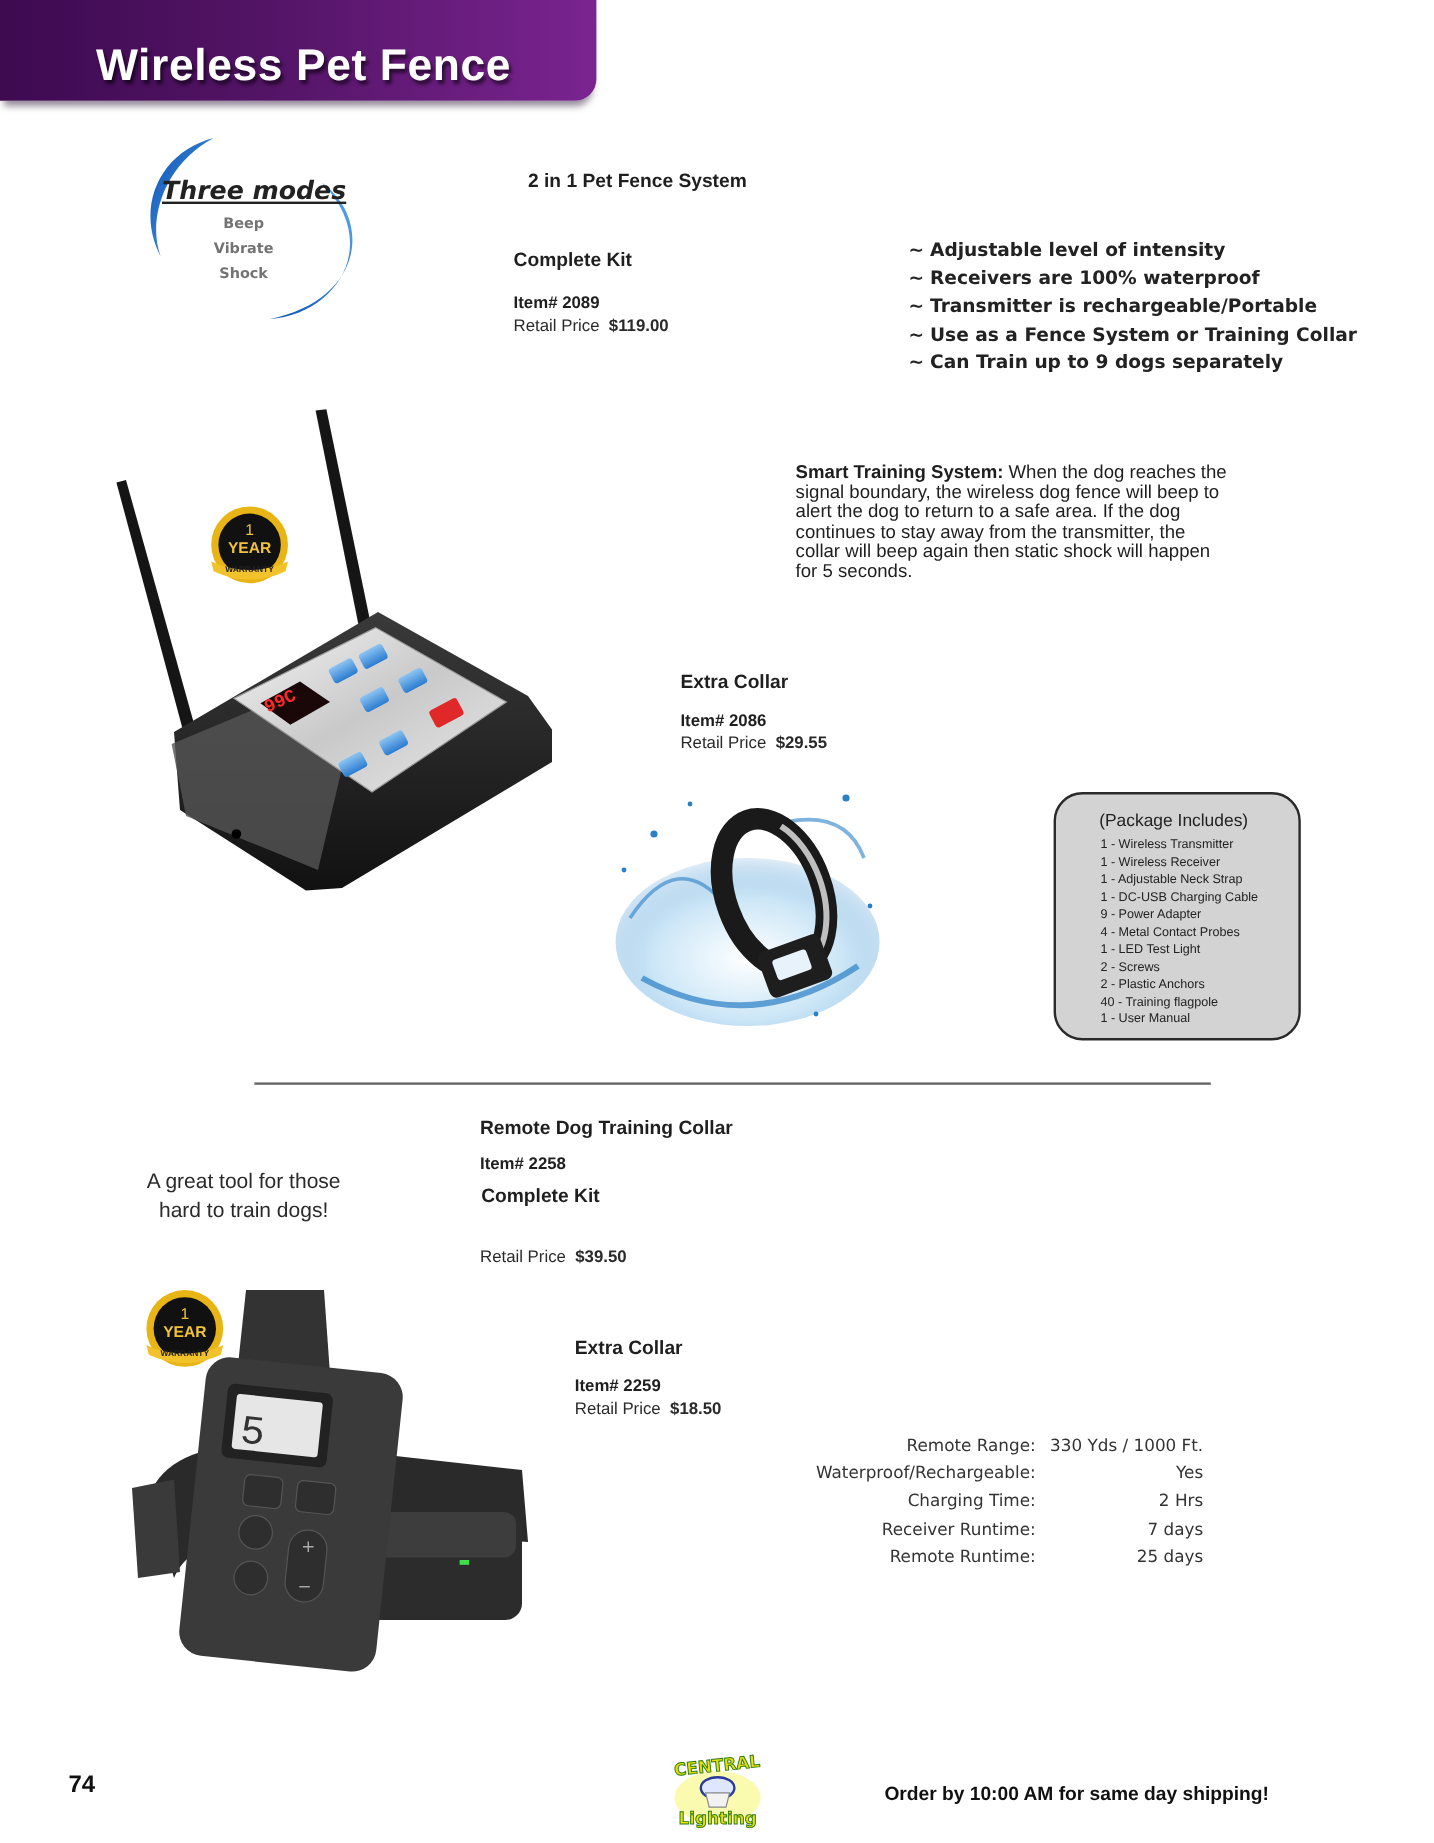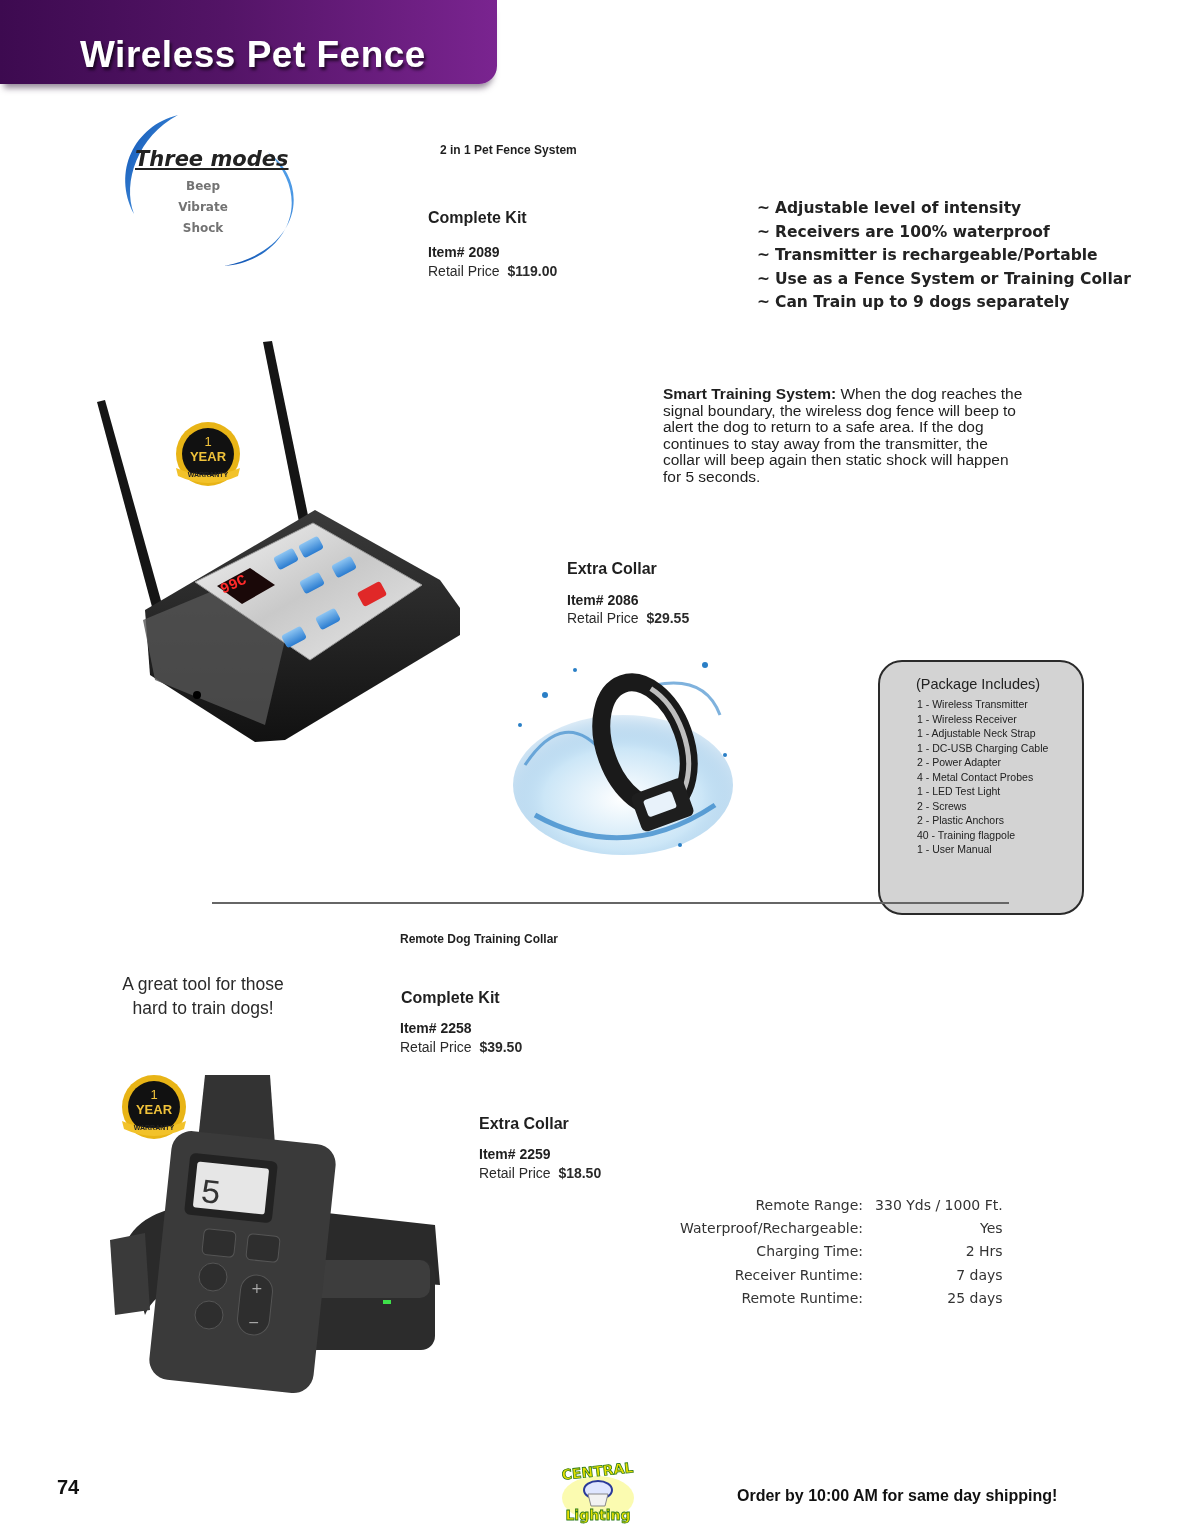--- a/index.html
+++ b/index.html
@@ -22,35 +22,35 @@
   }
 
   
   .swirl { left: 112px; top: 112px; width: 200px; height: 160px; }
   .modes-title {
     left: 135px; top: 147px; font-size: 21px; font-style: italic; font-weight: bold;
     text-decoration: underline; font-family: "DejaVu Sans", sans-serif; color: #222;
   }
   .modes-list { left: 160px; top: 176px; width: 86px; text-align: center; font-family: "DejaVu Sans", sans-serif; font-weight: bold; font-size: 12px; line-height: 21px; color: #737373; }
 
-  .h-section { font-size: 12px; font-weight: bold; color: #1f1f1f; }
+  .h-section { font-size: 16px; font-weight: bold; color: #1f1f1f; }
   .h-sub { font-size: 16px; font-weight: bold; color: #1f1f1f; }
   .item-no { font-size: 14px; font-weight: bold; color: #1f1f1f; }
   .retail { font-size: 14px; color: #2a2a2a; }
   .retail b { font-weight: bold; }
 
   .features { left: 757px; top: 197px; font-family: "DejaVu Sans", sans-serif; font-weight: bold; font-size: 15.5px; line-height: 23.5px; color: #222; }
   .features li { list-style: none; white-space: nowrap; }
   .features .tilde { display: inline-block; width: 18px; }
 
   .smart { left: 663px; top: 386px; width: 360px; font-size: 15.5px; line-height: 16.5px; color: #1e1e1e; }
   .smart b { font-weight: bold; }
 
   .pkg {
-    left: 878px; top: 660px; width: 206px; height: 255px;
+    left: 878px; top: 660px; width: 206px; height: 207px;
     background: #d3d3d3; border: 2px solid #2a2a2a; border-radius: 24px;
     padding: 14px 0 0 36px;
   }
   .pkg-title { font-size: 14.5px; color: #222; margin-bottom: 5px; margin-left: 0; }
   .pkg-list li { list-style: none; font-size: 10.5px; line-height: 14.5px; color: #222; margin-left: 0; white-space: nowrap; }
   .pkg { padding-left: 36px; }
   .pkg-list { margin-left: 1px; }
 
   .divider { left: 212px; top: 902px; width: 797px; height: 2px; background: #666; }
 
@@ -194,37 +194,37 @@
   <rect x="140" y="150" width="30" height="18" rx="3" fill="#e8f2fa" transform="rotate(-20 155 159)"></rect>
 </svg>
 
 <div class="abs pkg">
   <div class="pkg-title">(Package Includes)</div>
   <ul class="pkg-list">
     <li>1 - Wireless Transmitter</li>
     <li>1 - Wireless Receiver</li>
     <li>1 - Adjustable Neck Strap</li>
     <li>1 - DC-USB Charging Cable</li>
-    <li>2 - Power Adapter</li>
+    <li>9 - Power Adapter</li>
     <li>4 - Metal Contact Probes</li>
     <li>1 - LED Test Light</li>
     <li>2 - Screws</li>
     <li>2 - Plastic Anchors</li>
     <li>40 - Training flagpole</li>
     <li>1 - User Manual</li>
   </ul>
 </div>
 
 <div class="abs divider"></div>
 
 <div class="abs h-section" style="left:400px; top:932px;">Remote Dog Training Collar</div>
 <div class="abs tagline">A great tool for those hard to train dogs!</div>
 
 <div class="abs h-sub" style="left:401px; top:989px;">Complete Kit</div>
-<div class="abs item-no" style="left:400px; top:1020px;text-align:center;">Item# 2258</div>
+<div class="abs item-no" style="left:400px; top:961px;text-align:center;">Item# 2258</div>
 <div class="abs retail" style="left:400px; top:1039px;">
   <span>Retail Price</span>&nbsp;
   <b>$39.50</b>
 </div>
 
 <div class="abs h-sub" style="left:479px; top:1115px;">Extra Collar</div>
 <div class="abs item-no" style="left:479px; top:1146px;">Item# 2259</div>
 <div class="abs retail" style="left:479px; top:1165px;">
   <span>Retail Price</span>&nbsp;
   <b>$18.50</b>

